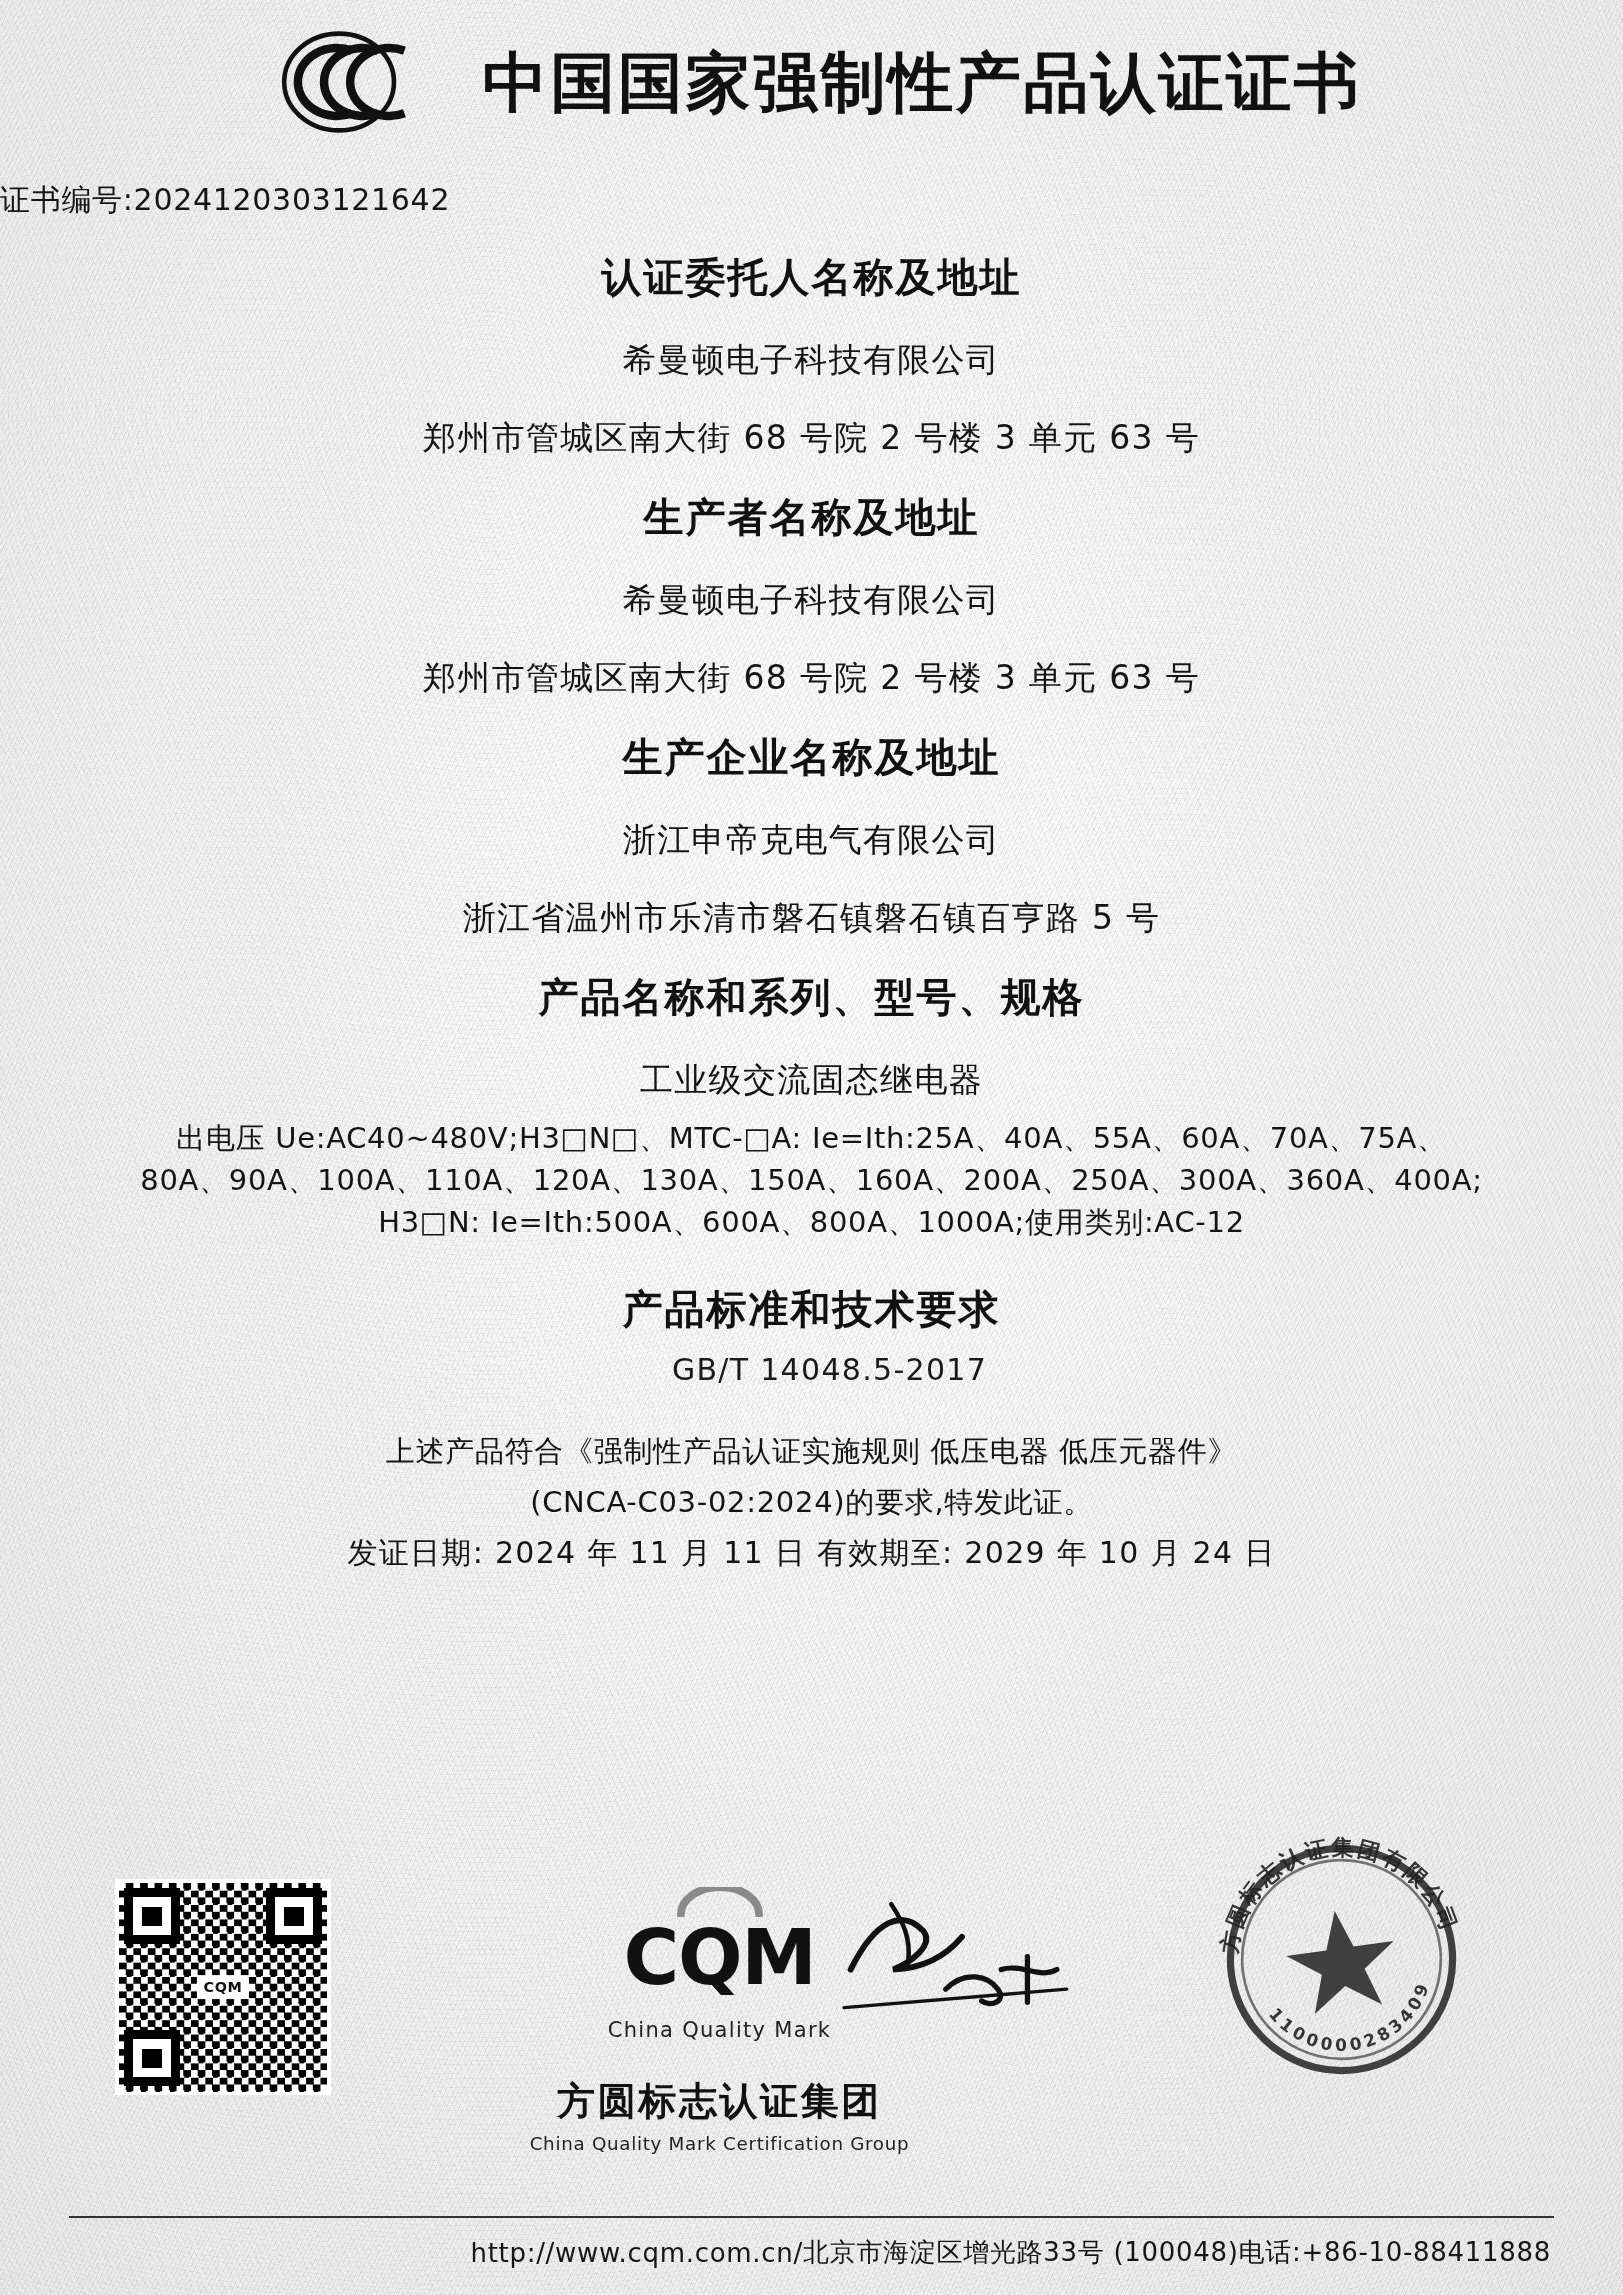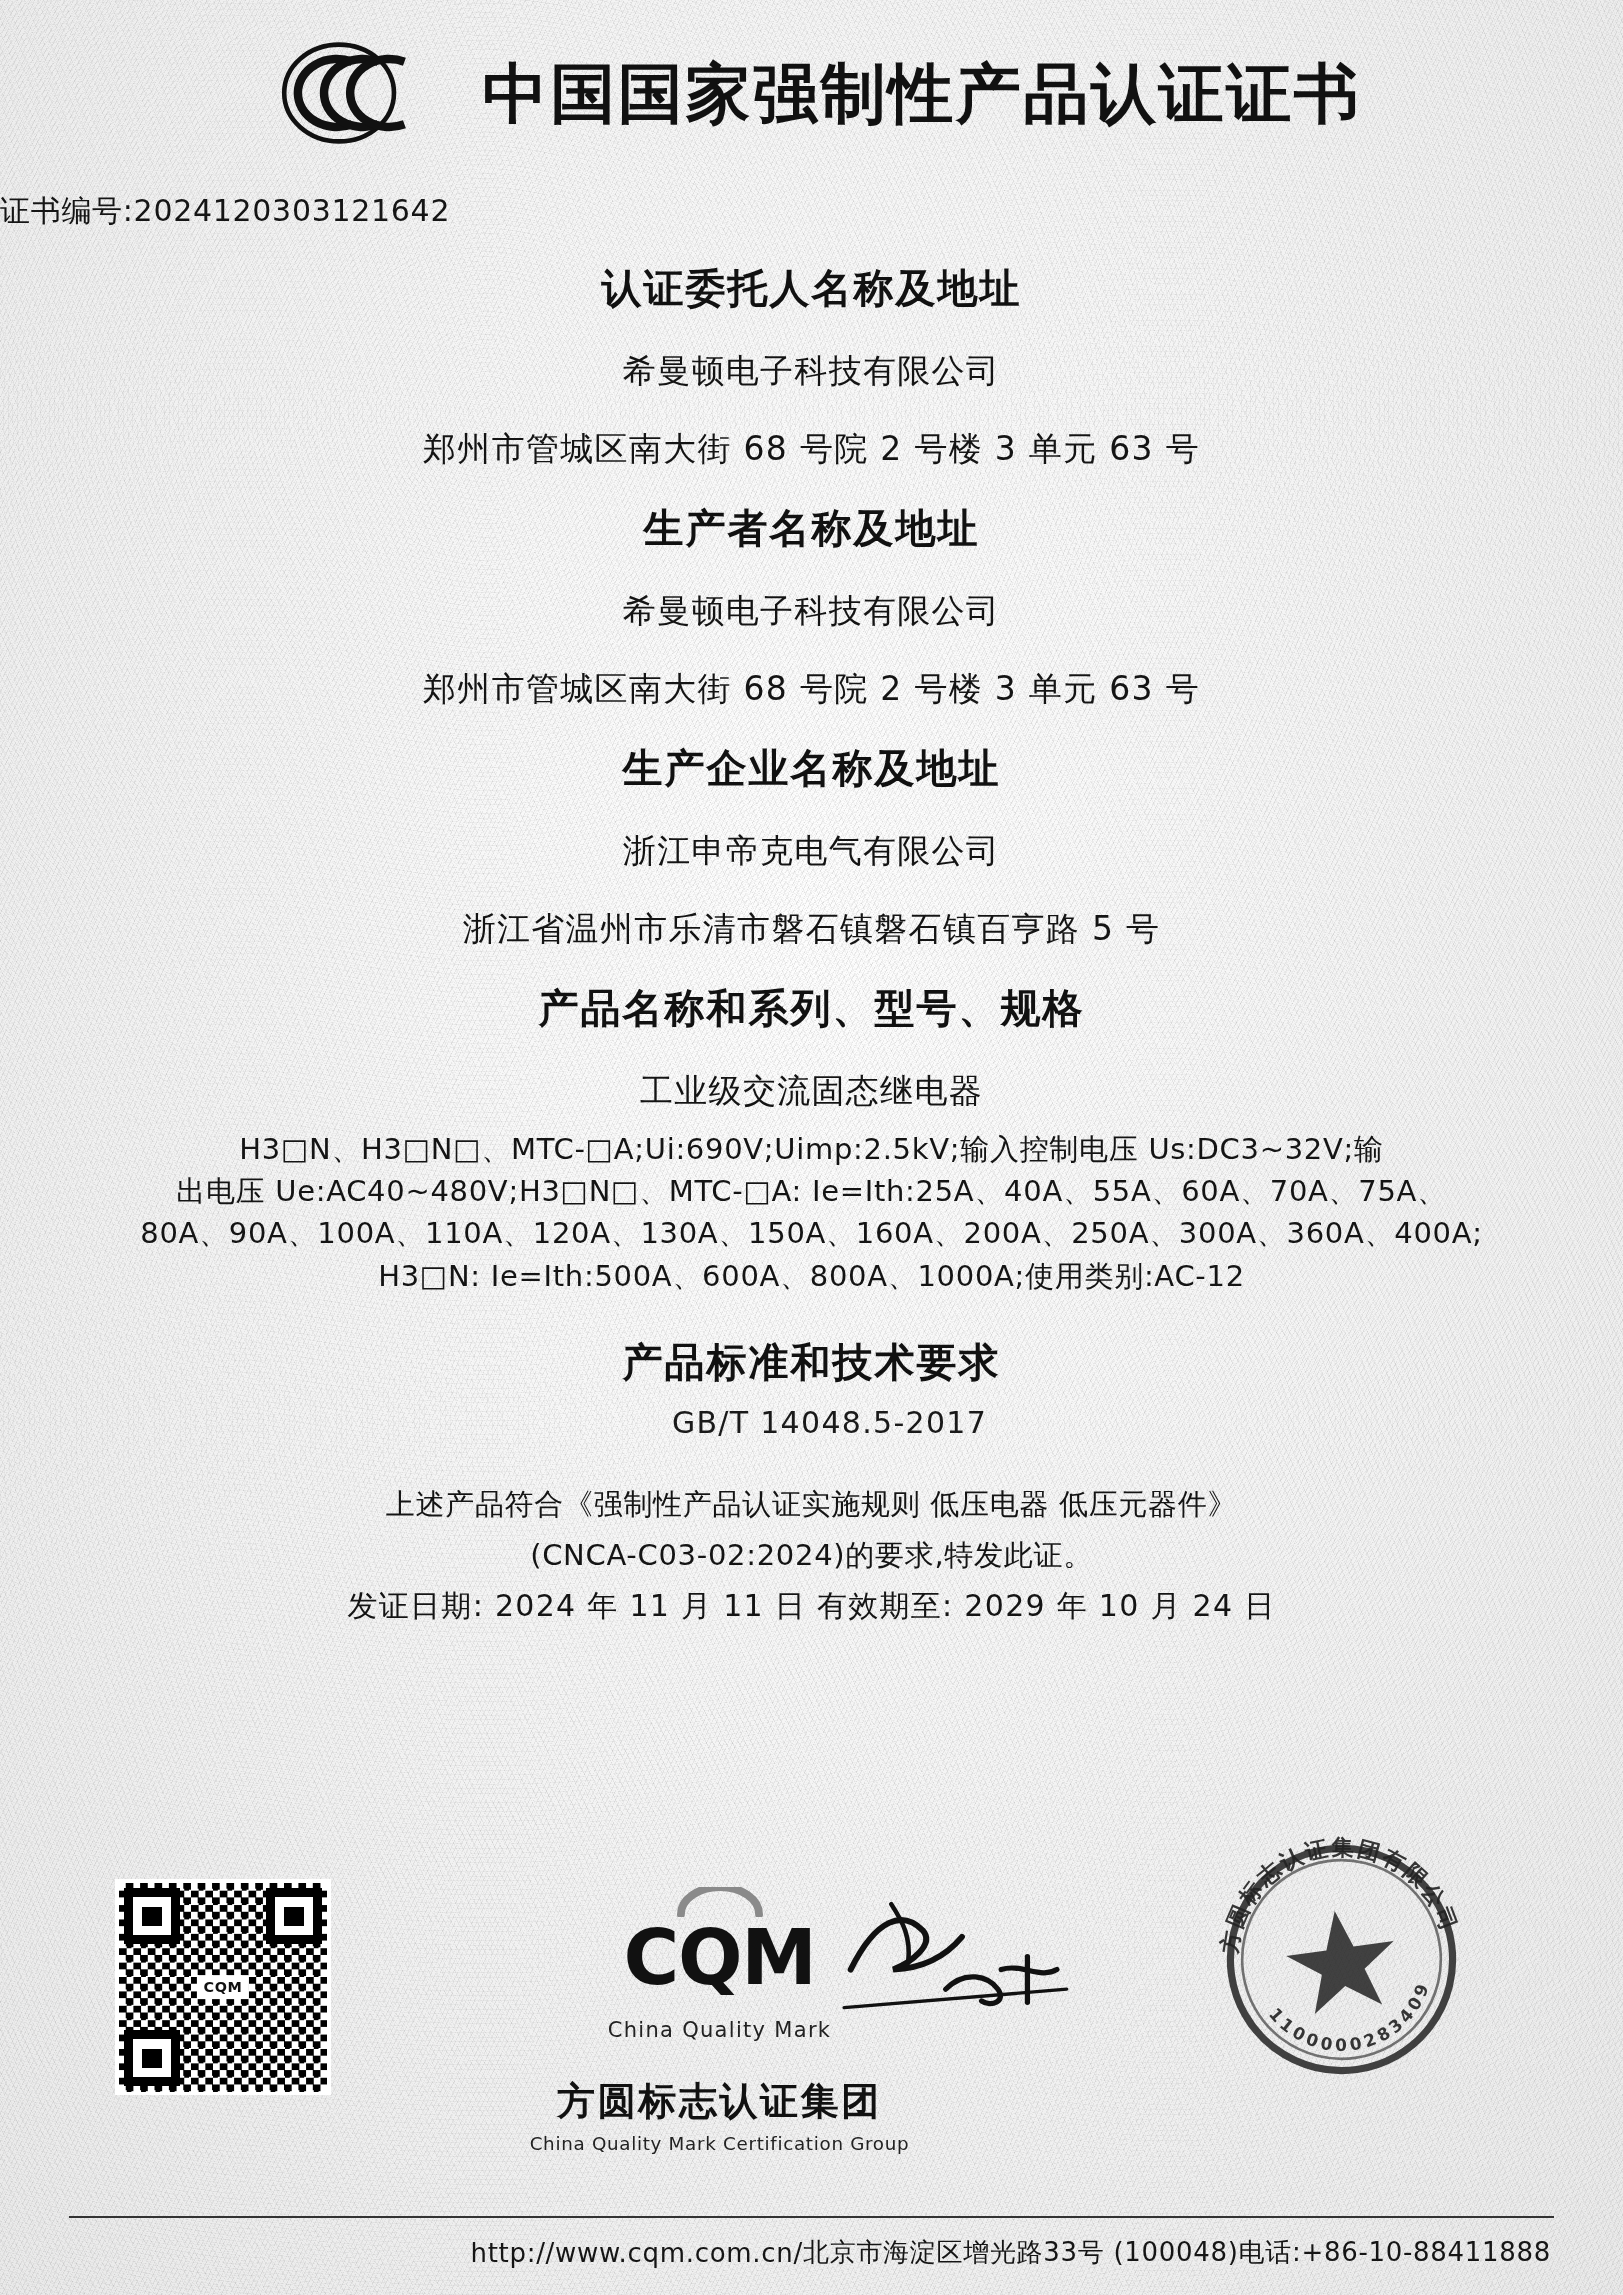--- a/index.html
+++ b/index.html
@@ -51,21 +51,21 @@
     width: 100%;
     height: 100%;
   }
 
   
   .header {
     display: flex;
     align-items: center;
     justify-content: center;
     gap: 25px;
-    padding-top: 34px;
+    padding-top: 23px;
   }
   .ccc-logo {
     width: 196px;
     height: 118px;
     flex: 0 0 auto;
   }
   .cert-title {
     font-size: 65px;
     font-weight: 700;
     letter-spacing: 2.6px;
@@ -313,21 +313,20 @@
       <div class="block-label">生产企业名称及地址</div>
       <div class="block-line">浙江申帝克电气有限公司</div>
       <div class="block-line">浙江省温州市乐清市磐石镇磐石镇百亨路 5 号</div>
     </div>
 
     <div class="block">
       <div class="block-label">产品名称和系列、型号、规格</div>
       <div class="block-line">工业级交流固态继电器</div>
     </div>
     <div class="spec">
-      <div class="spec-line">H3□N、H3□N□、MTC-□A;Ui:690V;Uimp:2.5kV;输入控制电压 Us:DC3~32V;输</div>
       <div class="spec-line">出电压 Ue:AC40~480V;H3□N□、MTC-□A: Ie=Ith:25A、40A、55A、60A、70A、75A、</div>
       <div class="spec-line">80A、90A、100A、110A、120A、130A、150A、160A、200A、250A、300A、360A、400A;</div>
       <div class="spec-line">H3□N: Ie=Ith:500A、600A、800A、1000A;使用类别:AC-12</div>
     </div>
 
     <div class="block standard-block">
       <div class="block-label">产品标准和技术要求</div>
       <div class="standard-value">GB/T 14048.5-2017</div>
     </div>
 

